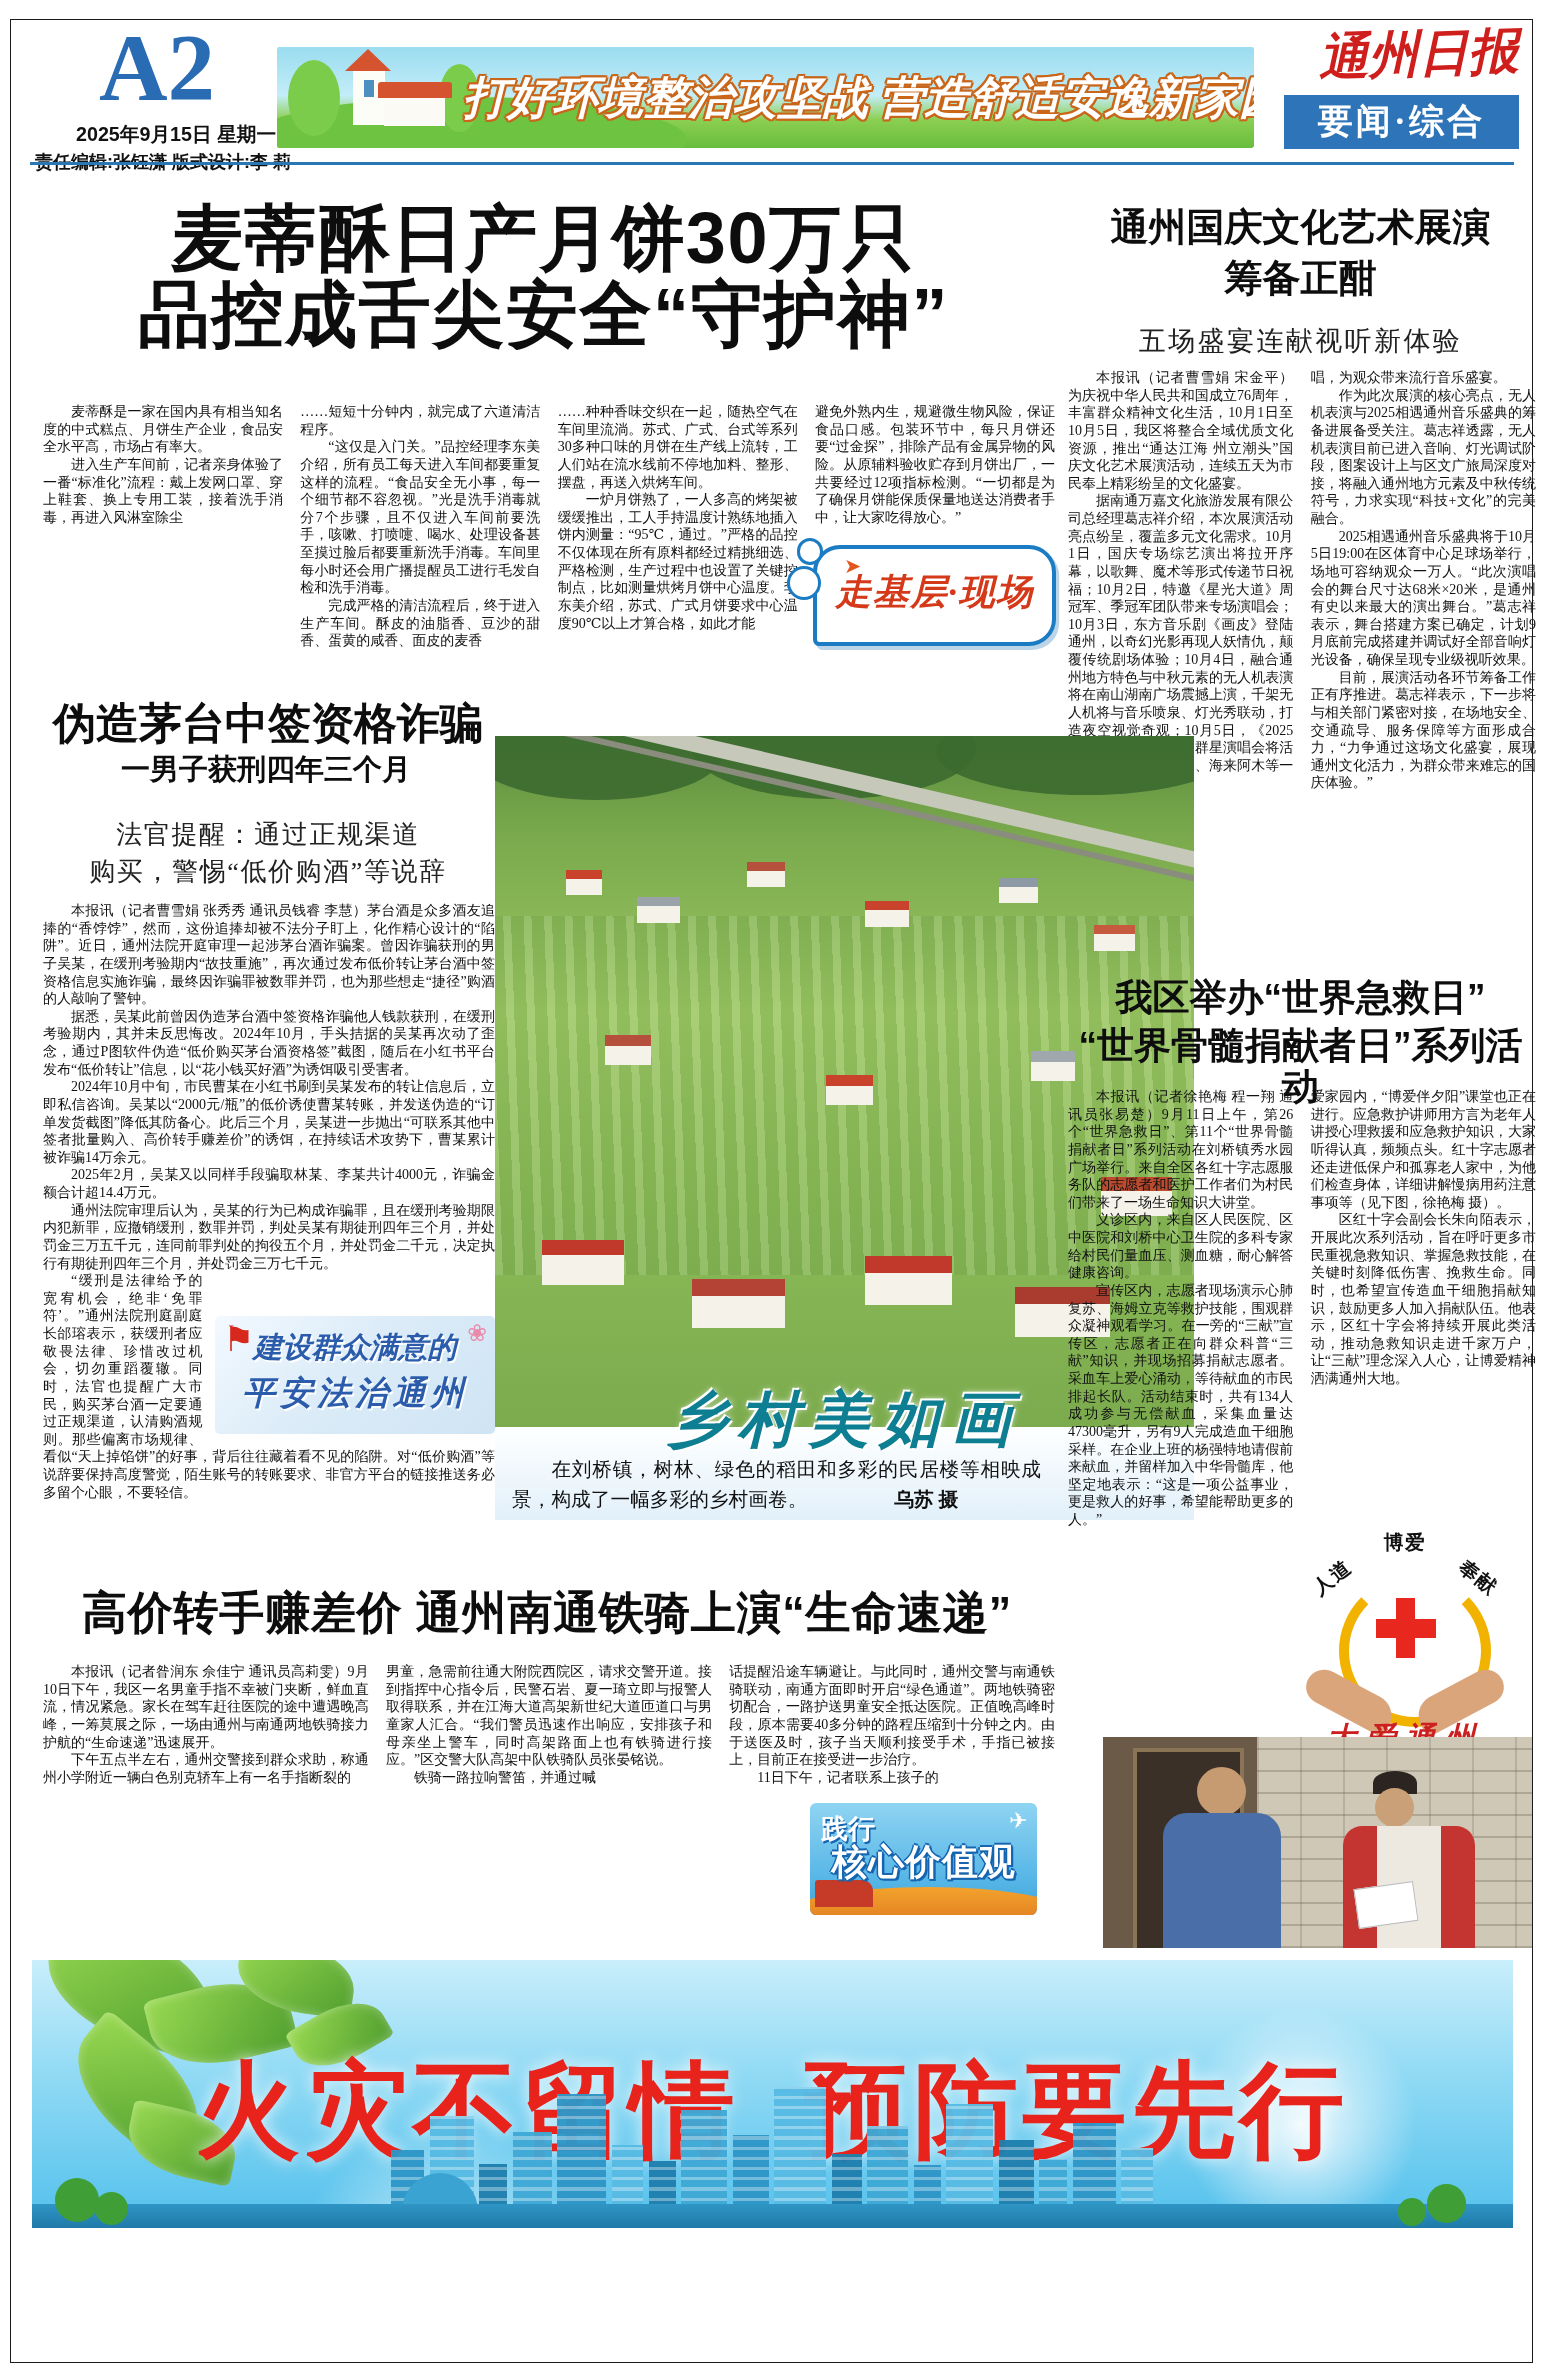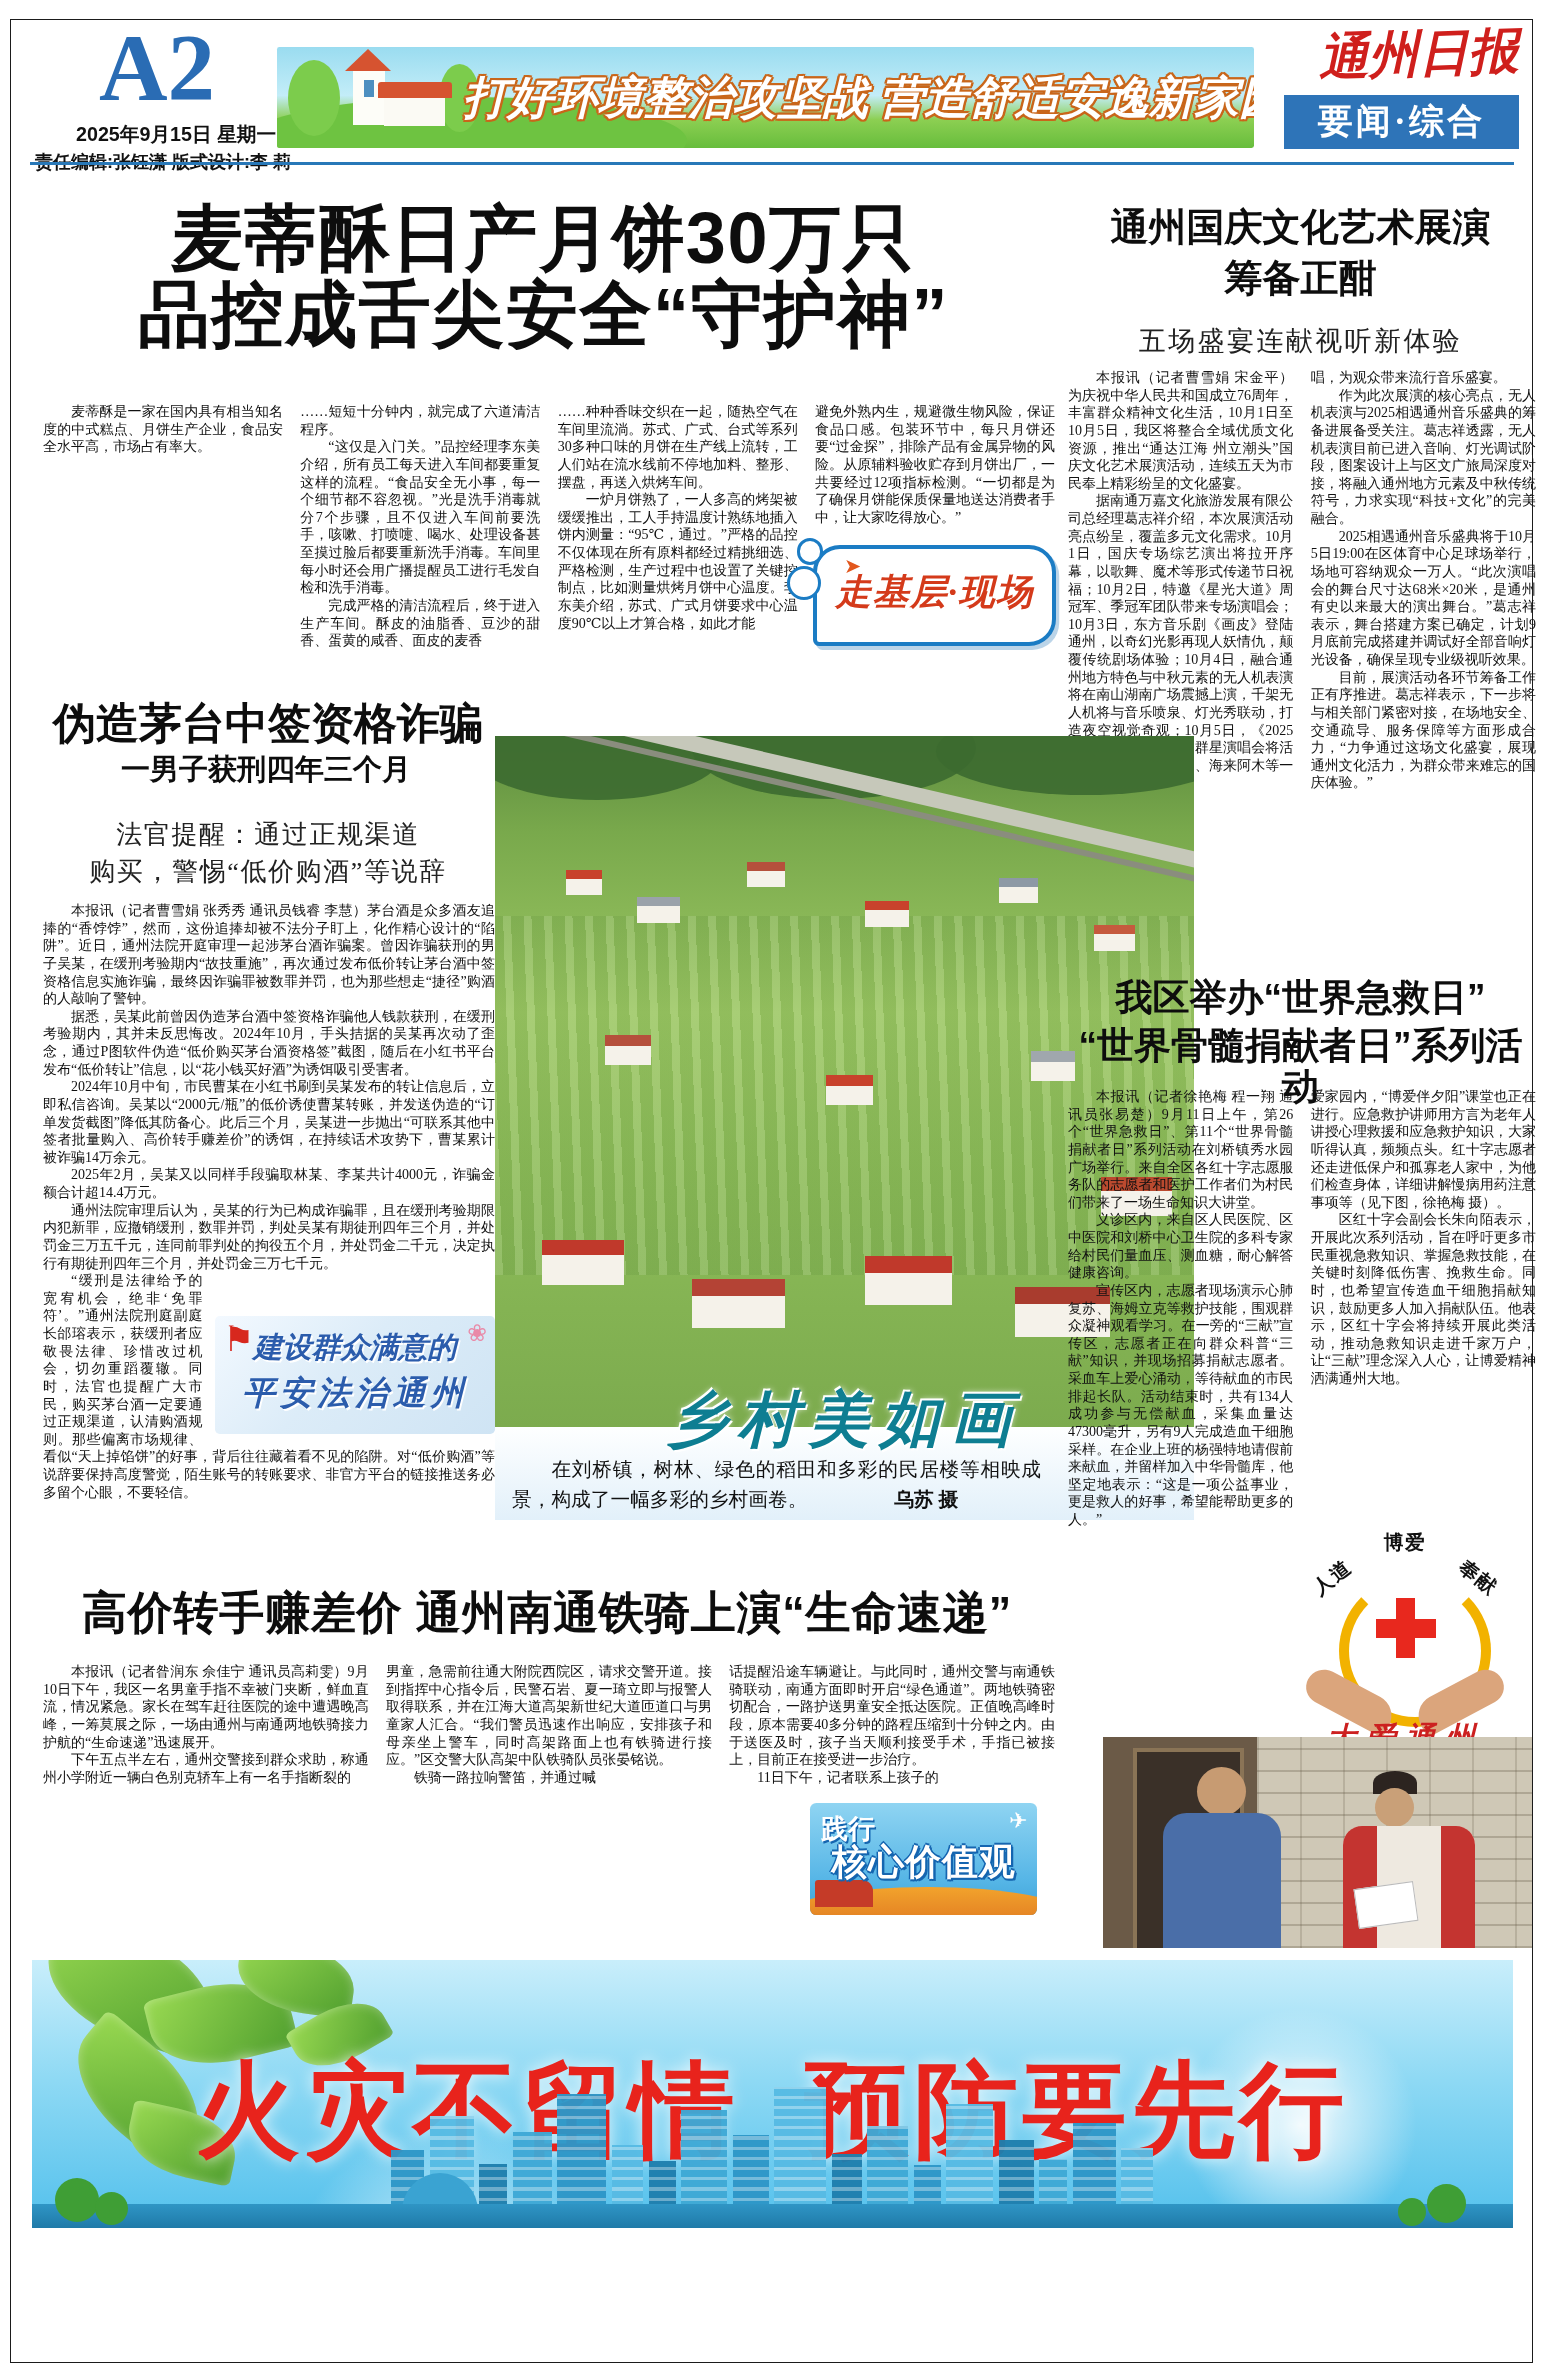--- a/index.html
+++ b/index.html
@@ -139,20 +139,21 @@
 
   <div class="abs masthead">通州日报</div>
   <div class="abs section-box">要闻·综合</div>
   <div class="abs blue-rule"></div>
 
   <div class="abs ht mc-t1">麦蒂酥日产月饼30万只</div>
   <div class="abs ht mc-t2">品控成舌尖安全“守护神”</div>
   <div class="abs cols bt mc-cols">
     <div>
         <p>麦蒂酥是一家在国内具有相当知名度的中式糕点、月饼生产企业，食品安全水平高，市场占有率大。</p>
+        <p>进入生产车间前，记者亲身体验了一番“标准化”流程：戴上发网口罩、穿上鞋套、换上专用工装，接着洗手消毒，再进入风淋室除尘</p>
       </div>
     <div class="cont">
         <p>……短短十分钟内，就完成了六道清洁程序。</p>
         <p>“这仅是入门关。”品控经理李东美介绍，所有员工每天进入车间都要重复这样的流程。“食品安全无小事，每一个细节都不容忽视。”光是洗手消毒就分7个步骤，且不仅进入车间前要洗手，咳嗽、打喷嚏、喝水、处理设备甚至摸过脸后都要重新洗手消毒。车间里每小时还会用广播提醒员工进行毛发自检和洗手消毒。</p>
         <p>完成严格的清洁流程后，终于进入生产车间。酥皮的油脂香、豆沙的甜香、蛋黄的咸香、面皮的麦香</p>
       </div>
     <div class="cont">
         <p>……种种香味交织在一起，随热空气在车间里流淌。苏式、广式、台式等系列30多种口味的月饼在生产线上流转，工人们站在流水线前不停地加料、整形、摆盘，再送入烘烤车间。</p>
         <p>一炉月饼熟了，一人多高的烤架被缓缓推出，工人手持温度计熟练地插入饼内测量：“95℃，通过。”严格的品控不仅体现在所有原料都经过精挑细选、严格检测，生产过程中也设置了关键控制点，比如测量烘烤月饼中心温度。李东美介绍，苏式、广式月饼要求中心温度90℃以上才算合格，如此才能</p>
       </div>

